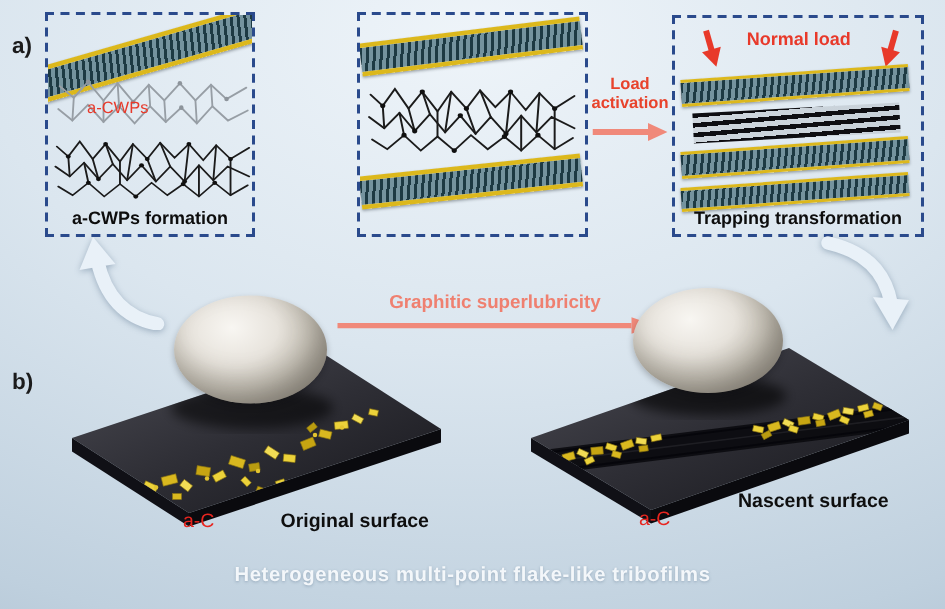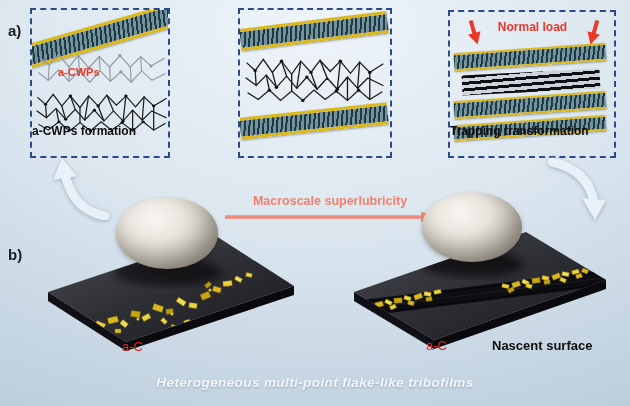--- a/index.html
+++ b/index.html
@@ -6,53 +6,53 @@
   html,body{margin:0;padding:0;background:#8fa6ba}
   .canvas{
     position:relative;width:630px;height:406px;overflow:hidden;
     background:radial-gradient(130% 130% at 50% 6%, #eef4f9 0%, #dbe6ef 40%, #bfd0de 78%, #a9bccd 100%);
     font-family:"Liberation Sans","DejaVu Sans",sans-serif;color:#111;
   }
   .abs{position:absolute}
   .panel-label{font-size:15px;font-weight:600;color:#1b1b1b}
   
   .stage{position:absolute;border:2px dashed #2a4a8c;overflow:hidden}
-  .stage-caption{position:absolute;left:0;right:0;bottom:18px;font-size:12px;font-weight:700;color:#0d0d0d}
+  .stage-caption{position:absolute;left:0;right:0;bottom:4px;text-align:center;font-size:12px;font-weight:700;color:#0d0d0d}
   
   .slab{
     position:absolute;
     border-top:3px solid #dcb81c;border-bottom:3px solid #dcb81c;
     background:repeating-linear-gradient(100deg,#1d3a43 0 2px,#74939e 2px 4.6px);
     box-shadow:0 1px 2px rgba(10,20,30,.35);
   }
   .slab.thin{border-top-width:2.5px;border-bottom-width:2.5px}
   .graphite{
     position:absolute;
     background:repeating-linear-gradient(178deg,#0e0e12 0 3px, rgba(14,14,18,.10) 3px 6.5px);
   }
   .net{position:absolute}
-  .inner-red-label{position:absolute;font-size:11px;font-weight:700;color:#e8392a;z-index:3}
+  .inner-red-label{position:absolute;font-size:11px;font-weight:400;color:#e8392a;z-index:3}
   
   .flow{position:absolute;text-align:center}
   .flow .lbl{display:block;font-size:11px;font-weight:700;line-height:13px}
   .salmon{color:#ef8070}
   .redtxt{color:#e8432c}
   
   .sphere{
     position:absolute;border-radius:50%;
     background:radial-gradient(ellipse at 38% 30%, #f8f6f2 0%, #e7e3dc 34%, #cbc6bb 58%, #a09a8f 82%, #837c71 100%);
     box-shadow:inset -8px -12px 20px rgba(40,35,30,.28), 0 2px 4px rgba(10,10,15,.25);
     z-index:5;
   }
   .surf-label{position:absolute;font-size:13px;font-weight:700;color:#0e0e0e;z-index:6}
   .mat-label{position:absolute;font-size:13px;font-weight:400;color:#e8251f;z-index:6}
   .footer{
     position:absolute;left:0;right:0;top:375px;text-align:center;
     font-size:13.5px;font-weight:700;letter-spacing:.4px;
-    color:rgba(250,252,254,.92);text-shadow:0 1px 2px rgba(90,115,140,.45);font-style:italic;
+    color:rgba(250,252,254,.92);text-shadow:0 1px 2px rgba(90,115,140,.45);
   }
   .curved{filter:drop-shadow(0 1px 2px rgba(60,90,120,.40))}
 </style>
 </head>
 <body>
 
 <div class="canvas">
 
   <span class="abs panel-label" style="left:8px;top:22px">a)</span>
   <span class="abs panel-label" style="left:8px;top:246px">b)</span>
@@ -121,20 +121,27 @@
           <circle cx="92" cy="42" r="1.7"></circle>
           <circle cx="25" cy="43" r="1.7"></circle>
           <circle cx="58" cy="54" r="1.7"></circle>
           <circle cx="91" cy="44" r="1.7"></circle>
           <circle cx="113" cy="43" r="1.7"></circle>
       </g>
     </svg>
     <div class="slab" style="left:0;top:100px;width:148px;height:22px;transform:rotate(-6deg)"></div>
   </div>
 
+  <div class="flow" style="left:393px;top:50px;width:54px">
+    <span class="lbl redtxt">Load activation</span>
+    <svg width="50" height="12" style="margin-top:6px">
+      <line x1="0" y1="6" x2="37" y2="6" stroke="#f0897a" stroke-width="4"></line>
+      <polygon points="37,0 50,6 37,12" fill="#f0897a"></polygon>
+    </svg>
+  </div>
 
   <div class="stage" style="left:448px;top:10px;width:168px;height:148px">
     <div class="abs" style="left:1px;right:0;top:5px;text-align:center">
       <span class="lbl" style="font-size:12px;font-weight:700;color:#e8392a">Normal load</span>
     </div>
     <svg class="abs" style="left:16px;top:6px;transform:rotate(-16deg)" width="16" height="28" viewBox="0 0 16 28">
       <line x1="8" y1="2" x2="8" y2="17" stroke="#e8392a" stroke-width="4"></line>
       <polygon points="1.5,15 14.5,15 8,27" fill="#e8392a"></polygon>
     </svg>
     <svg class="abs" style="right:12px;top:6px;transform:rotate(16deg)" width="16" height="28" viewBox="0 0 16 28">
@@ -151,21 +158,21 @@
   <svg class="abs curved" style="left:45px;top:156px" width="70" height="64" viewBox="0 0 70 64">
     <path d="M60,60 Q28,54 20,18" fill="none" stroke="#e9f1f8" stroke-width="9" stroke-linecap="round"></path>
     <polygon points="8,24 32,20 17,2" fill="#e9f1f8"></polygon>
   </svg>
   <svg class="abs curved" style="left:538px;top:156px" width="70" height="68" viewBox="0 0 70 68">
     <path d="M14,6 Q50,14 56,46" fill="none" stroke="#e9f1f8" stroke-width="9" stroke-linecap="round"></path>
     <polygon points="44,42 68,44 57,64" fill="#e9f1f8"></polygon>
   </svg>
 
   <div class="flow" style="left:205px;top:195px;width:250px">
-    <span class="lbl salmon" style="font-size:12.5px">Macroscale superlubricity</span>
+    <span class="lbl salmon" style="font-size:12.5px">Graphitic superlubricity</span>
     <svg width="215" height="12" style="margin-top:3px">
       <line x1="2" y1="6" x2="198" y2="6" stroke="#f0897a" stroke-width="3.5"></line>
       <polygon points="198,0.5 214,6 198,11.5" fill="#f0897a"></polygon>
     </svg>
   </div>
 
   <svg class="abs" style="left:20px;top:226px" width="285" height="148" viewBox="0 0 285 148">
     <defs>
       <linearGradient id="plateL" x1="0" y1="0" x2="1" y2="1">
         <stop offset="0" stop-color="#4a4a52"></stop>
@@ -267,18 +274,19 @@
         <rect x="232" y="56" width="6" height="4" fill="#ecd23a" transform="rotate(24 235 58)"></rect>
         <rect x="248" y="52" width="6" height="4" fill="#d9b81f" transform="rotate(-16 251 54)"></rect>
       </g>
     </g>
   </svg>
 
   <div class="sphere" style="left:116px;top:197px;width:102px;height:72px"></div>
   <div class="sphere" style="left:422px;top:192px;width:100px;height:70px"></div>
 
   <span class="mat-label" style="left:122px;top:339px">a-C</span>
+  <span class="surf-label" style="left:187px;top:339px">Original surface</span>
   <span class="mat-label" style="left:426px;top:338px">a-C</span>
-  <span class="surf-label" style="left:492px;top:338px">Nascent surface</span>
+  <span class="surf-label" style="left:492px;top:326px">Nascent surface</span>
 
   <div class="footer">Heterogeneous multi-point flake-like tribofilms</div>
 
 </div>
 
 </body></html>

